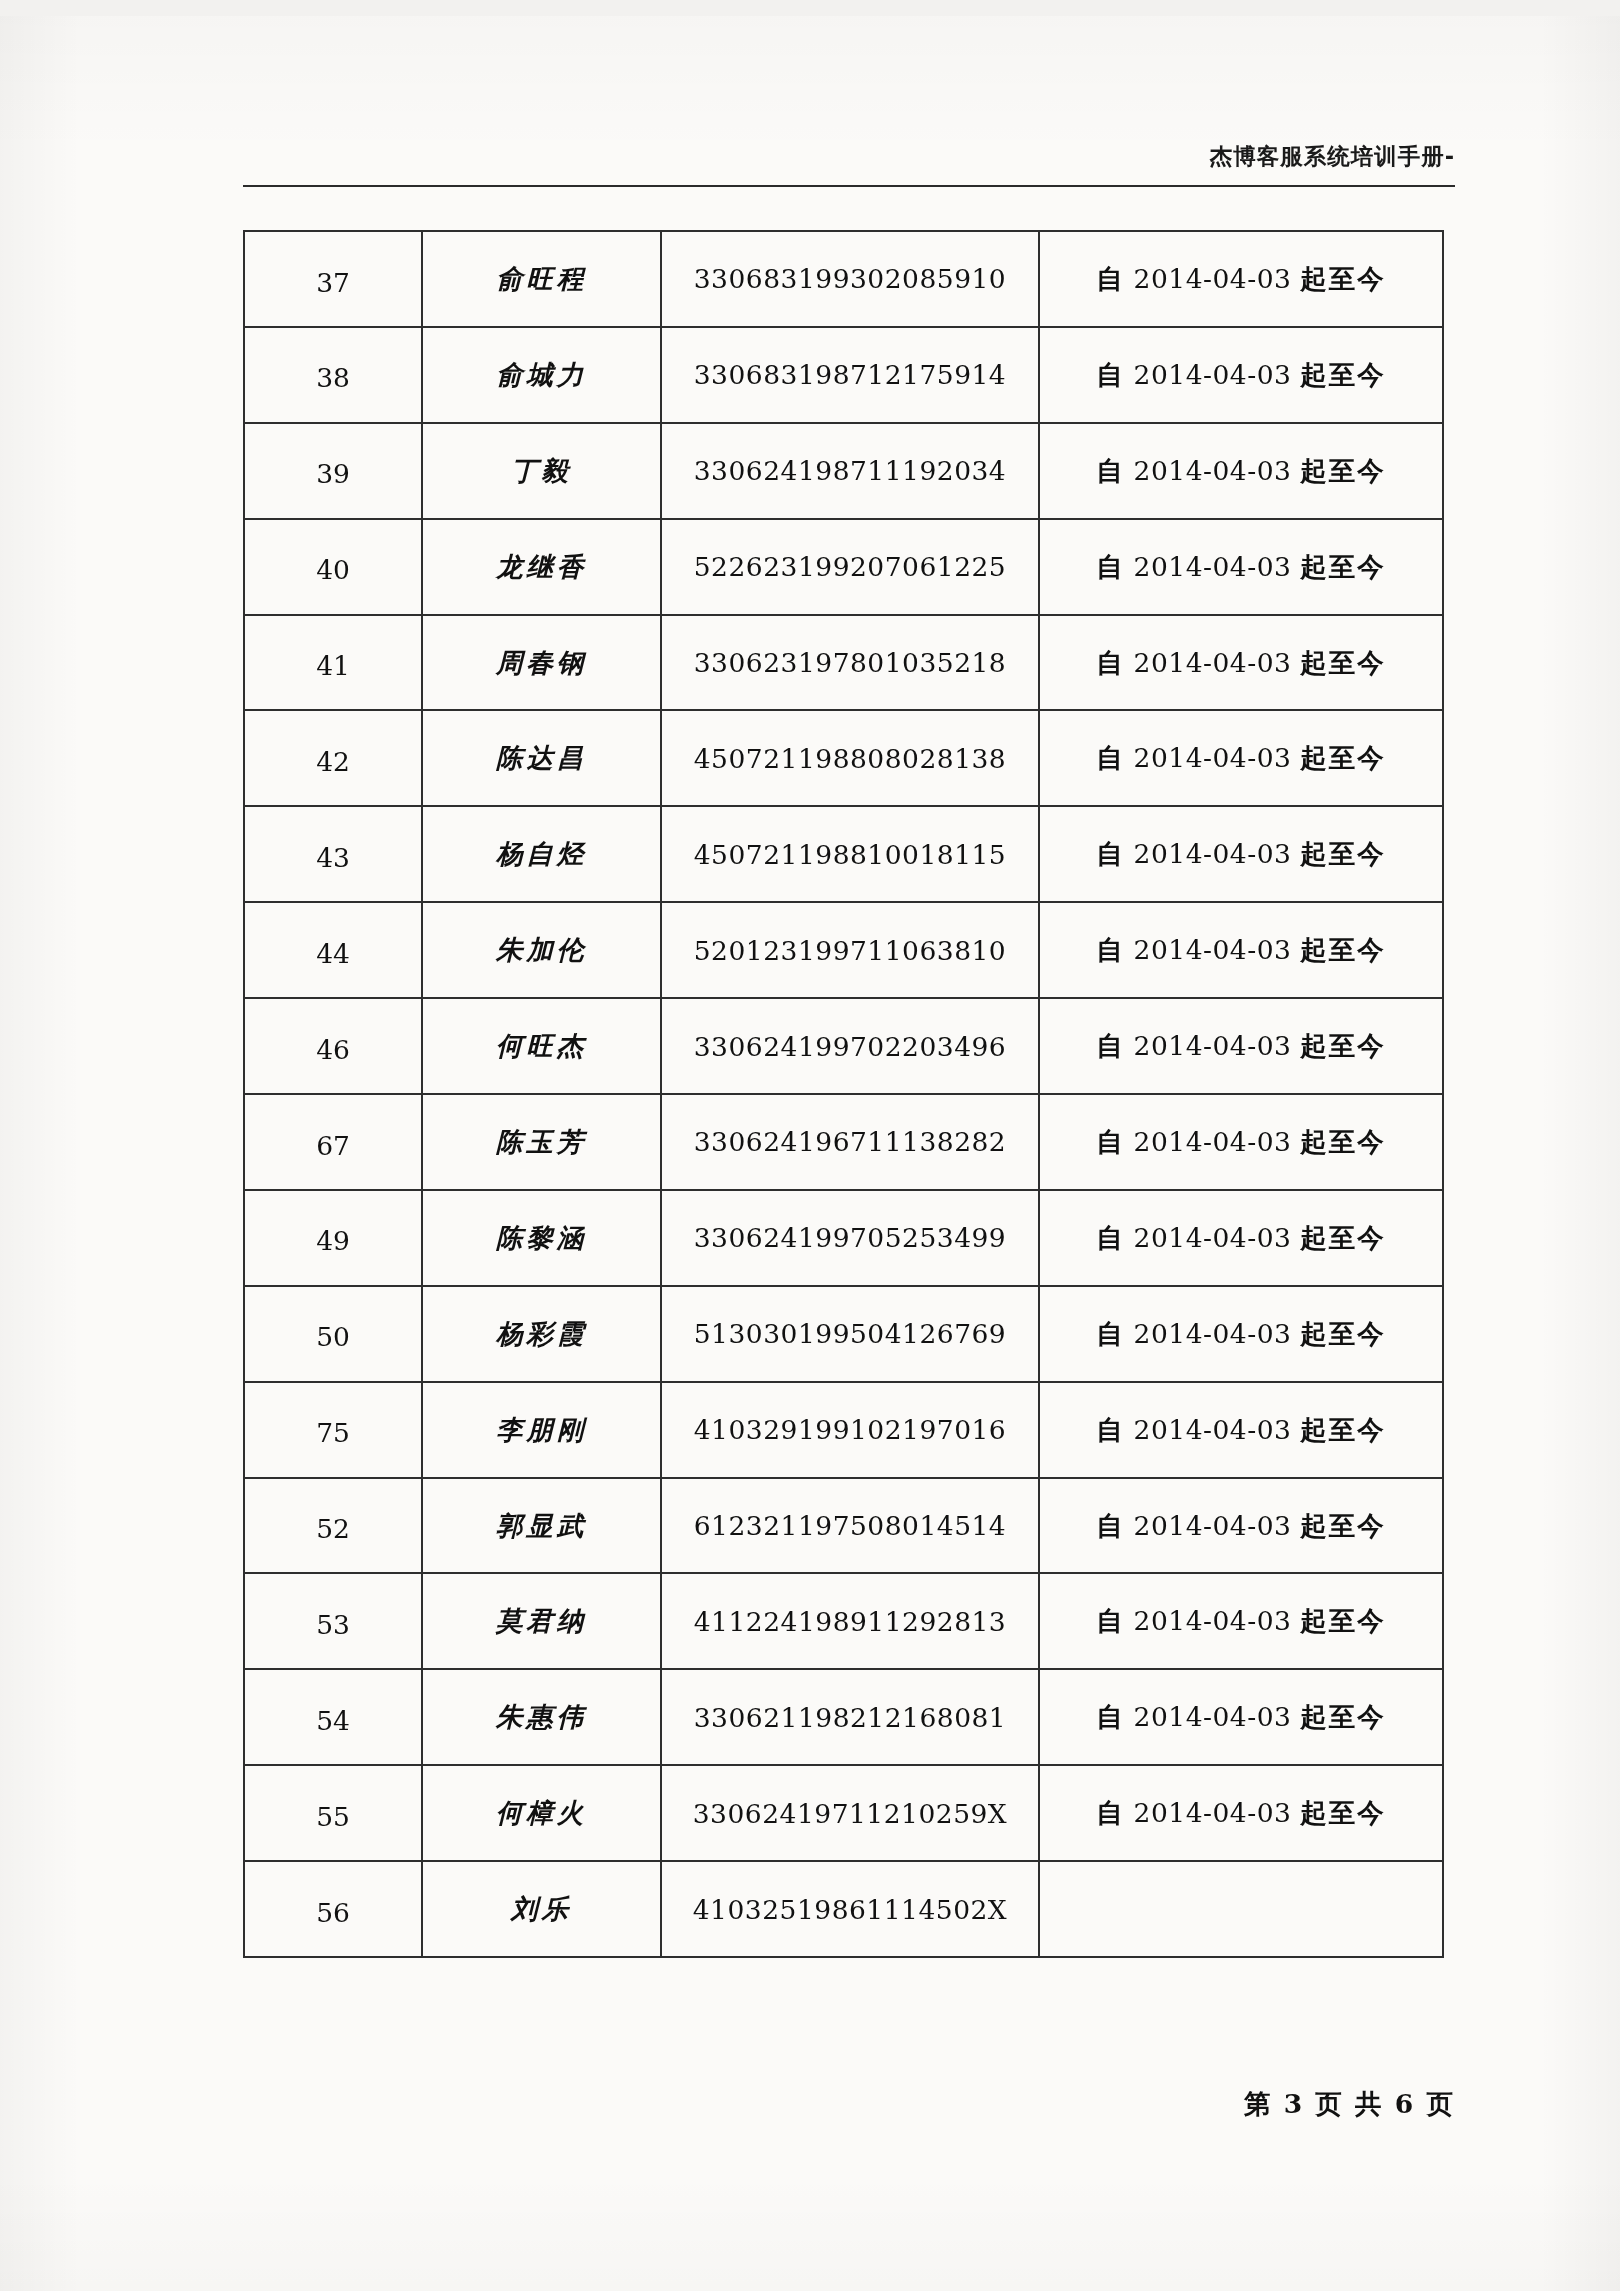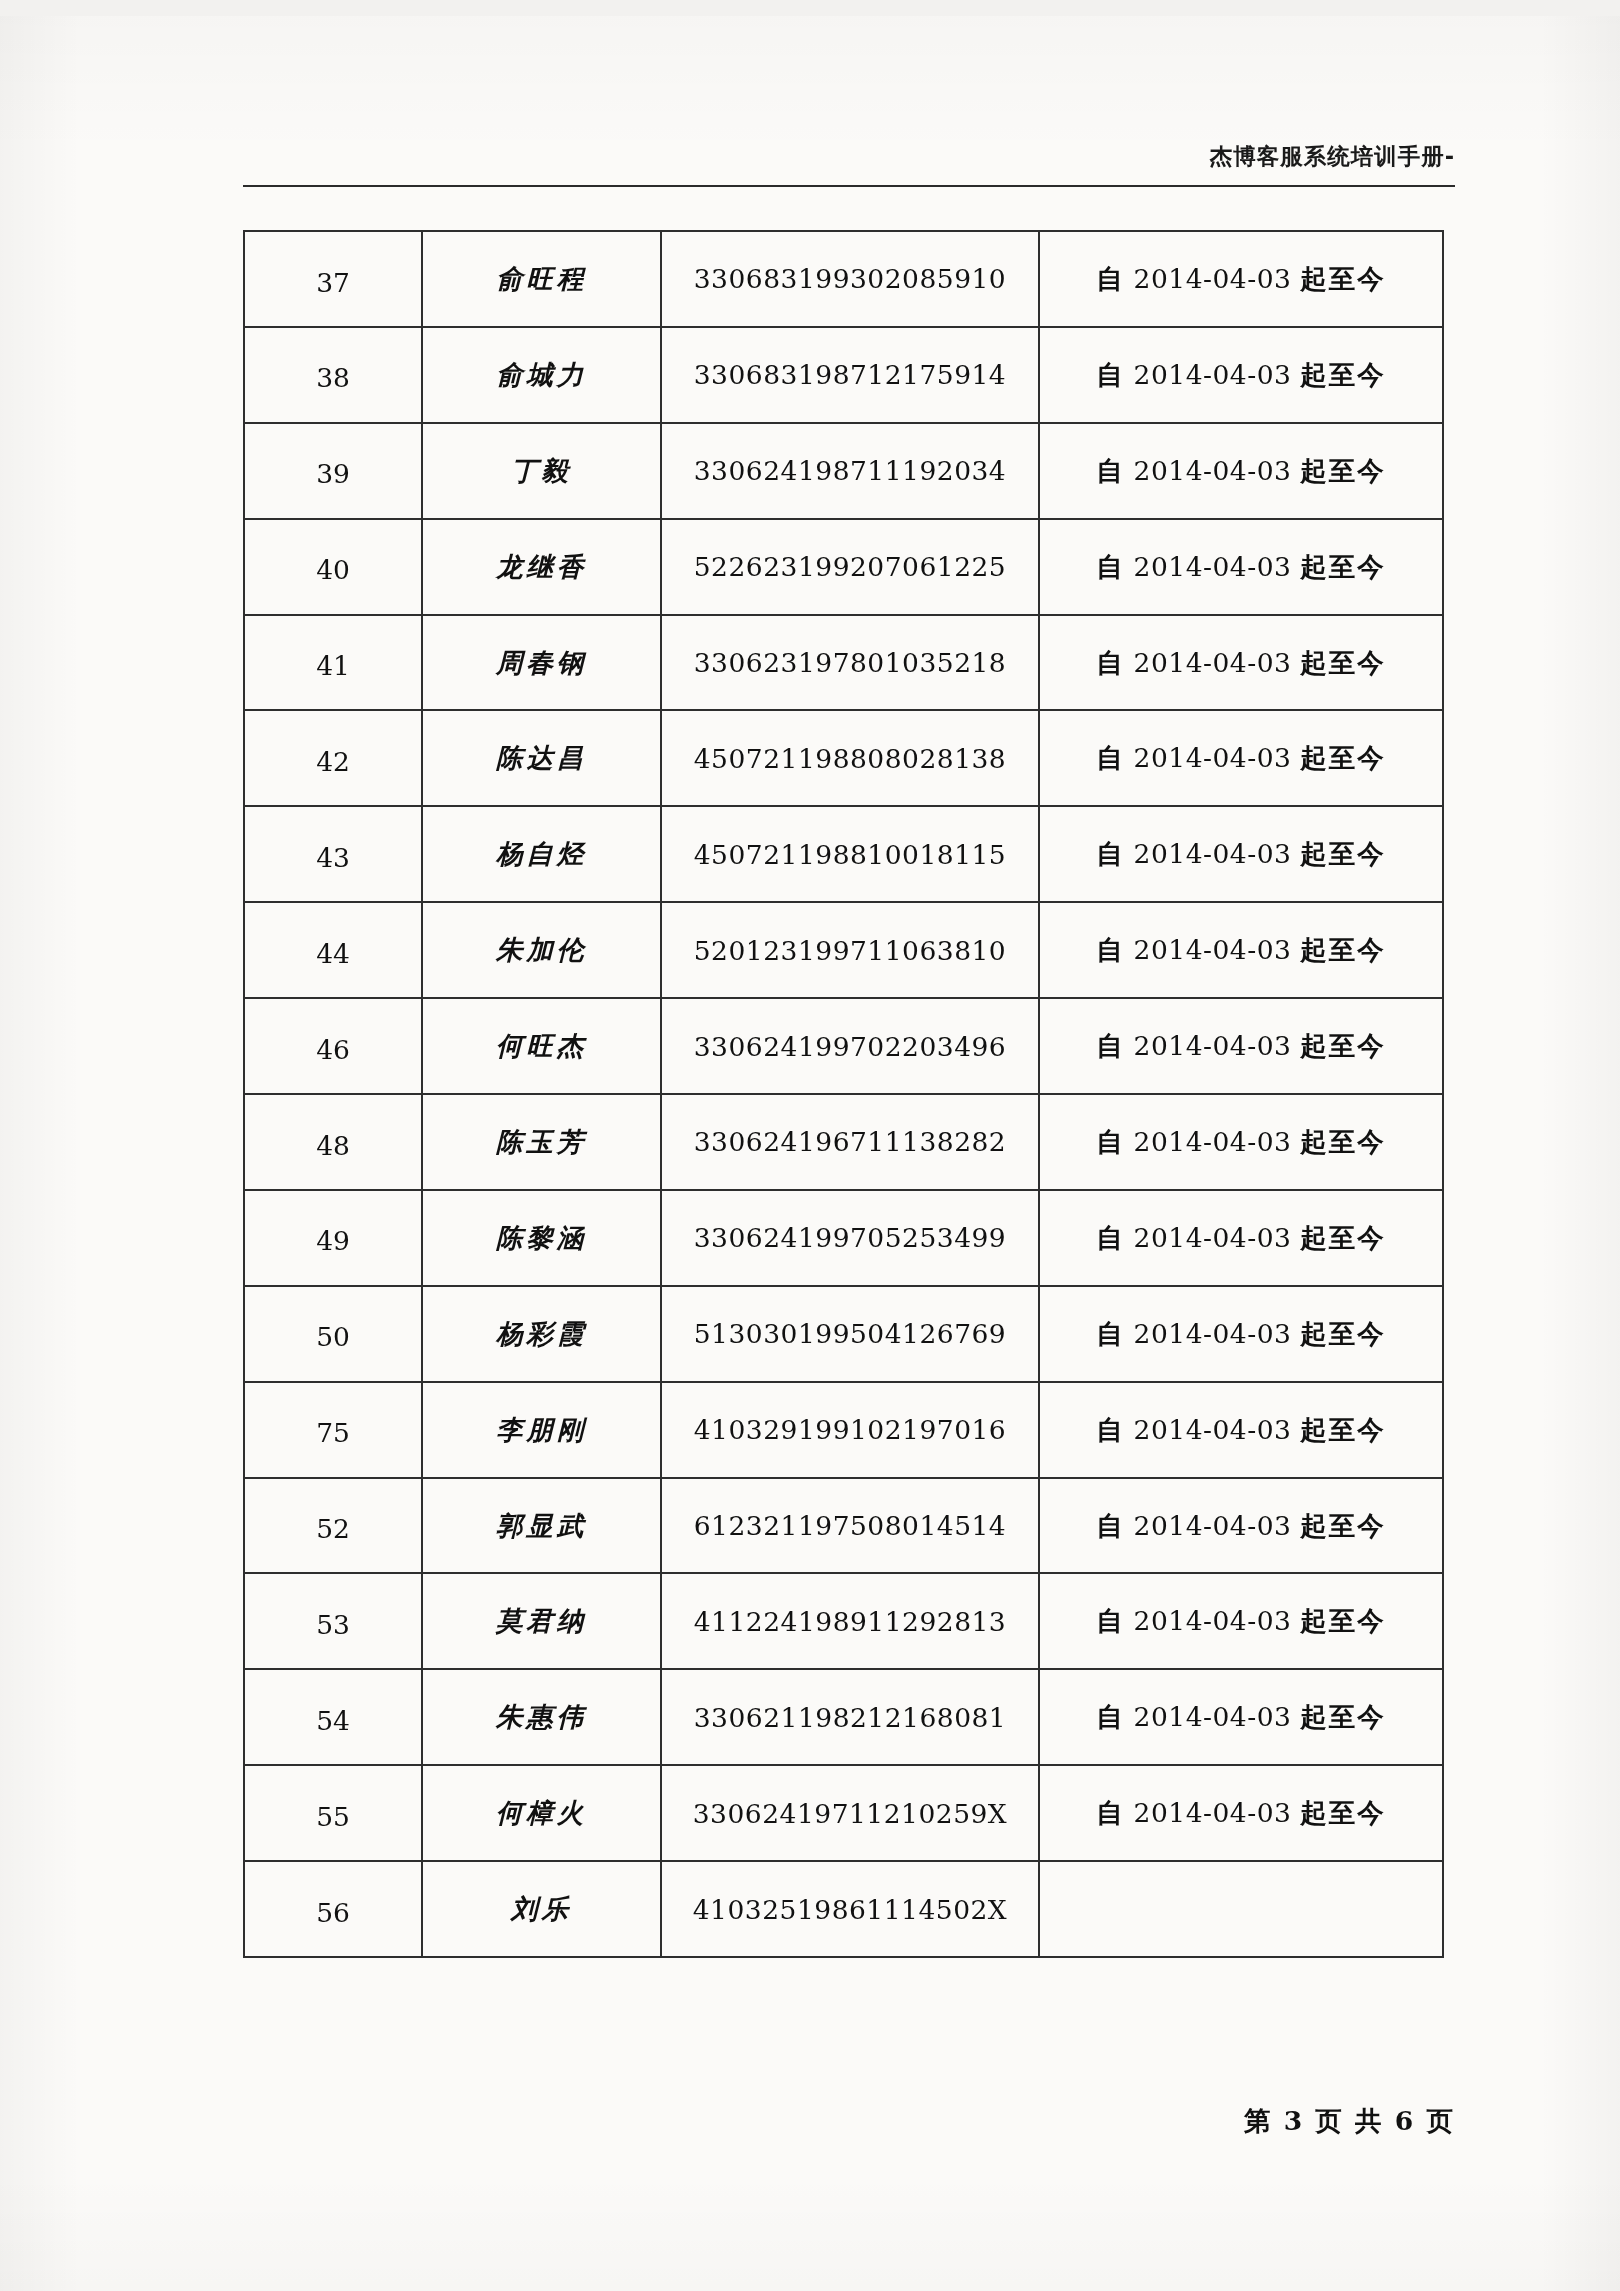--- a/index.html
+++ b/index.html
@@ -88,21 +88,21 @@
     letter-spacing: 0.5px;
   }
   td.c-period .pfx,
   td.c-period .sfx {
     font-weight: 700;
     letter-spacing: 2px;
   }
 
   .footer {
     position: absolute;
-    bottom: 169px;
+    bottom: 186px;
     right: 165px;
     font-size: 26.5px;
     font-weight: 700;
     letter-spacing: 2px;
   }
 </style>
 </head>
 <body>
 
 <div class="page">
@@ -160,21 +160,21 @@
           <td class="c-id">520123199711063810</td>
           <td class="c-period"><span class="pfx">自</span> <span class="dt">2014-04-03</span> <span class="sfx">起至今</span></td>
         </tr>
         <tr>
           <td class="c-index">46</td>
           <td class="c-name">何旺杰</td>
           <td class="c-id">330624199702203496</td>
           <td class="c-period"><span class="pfx">自</span> <span class="dt">2014-04-03</span> <span class="sfx">起至今</span></td>
         </tr>
         <tr>
-          <td class="c-index">48</td>
+          <td class="c-index">67</td>
           <td class="c-name">陈玉芳</td>
           <td class="c-id">330624196711138282</td>
           <td class="c-period"><span class="pfx">自</span> <span class="dt">2014-04-03</span> <span class="sfx">起至今</span></td>
         </tr>
         <tr>
           <td class="c-index">49</td>
           <td class="c-name">陈黎涵</td>
           <td class="c-id">330624199705253499</td>
           <td class="c-period"><span class="pfx">自</span> <span class="dt">2014-04-03</span> <span class="sfx">起至今</span></td>
         </tr>

